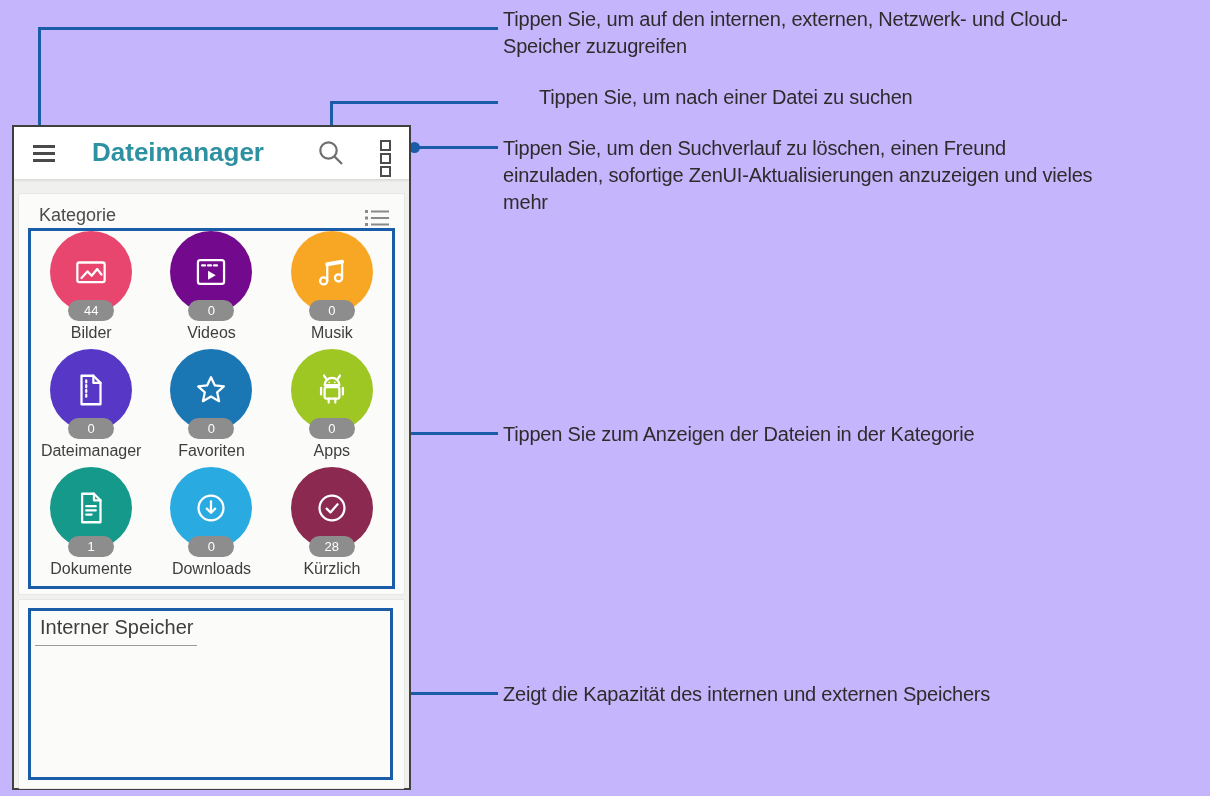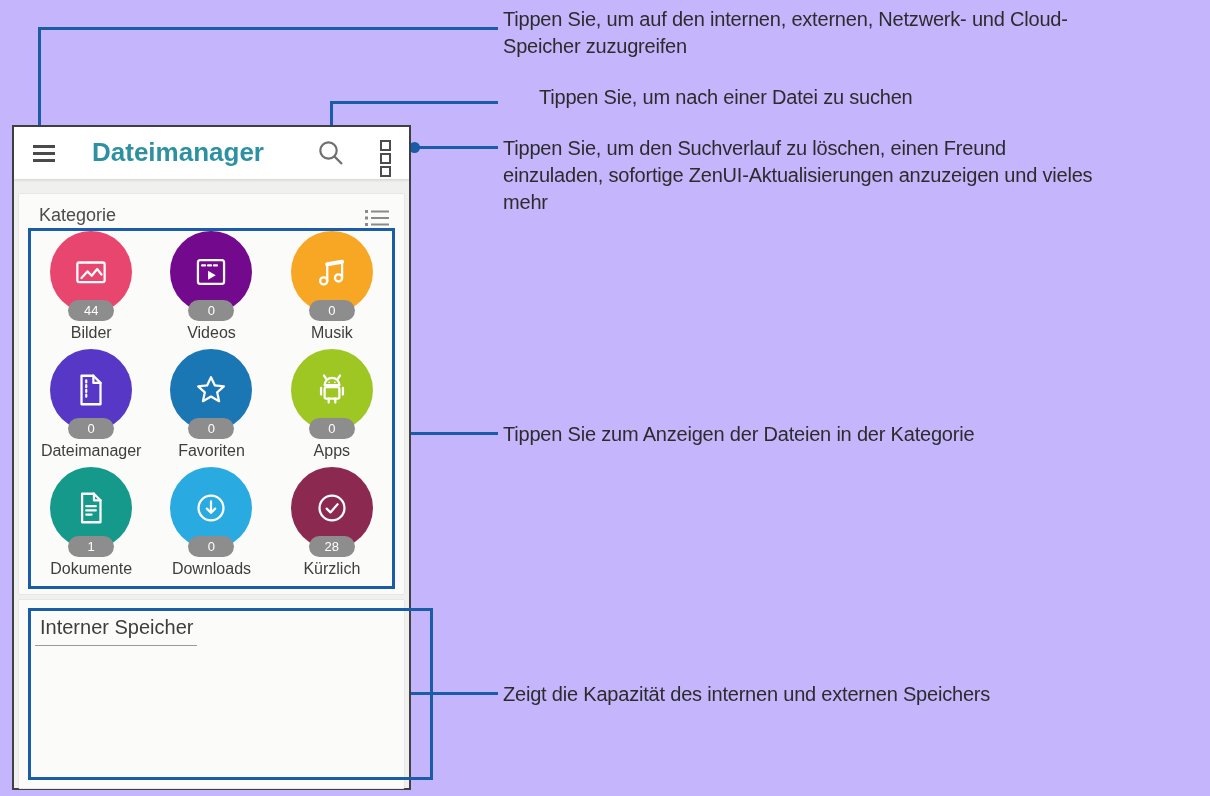--- a/index.html
+++ b/index.html
@@ -76,21 +76,20 @@
   .cat-badge {
     margin-top:-13px; min-width:46px; height:21px; padding:0 9px; box-sizing:border-box;
     border-radius:11px; background:var(--badge-gray); color:#fff; font-size:13px;
     display:flex; align-items:center; justify-content:center; z-index:1;
   }
   .cat-label { margin-top:3px; font-size:16px; color:#3e3e3e; }
 
   .storage-box {
     position:absolute; left:9px; top:8px; width:359px; height:166px;
     border:3px solid var(--blue);
-    padding-left:40px;
   }
   .storage-title { position:absolute; left:9px; top:5px; font-size:20px; color:#3e3e3e; }
   .storage-underline { position:absolute; left:4px; top:34px; width:162px; height:1px; background:#9a9a9a; }
   .donut-wrap { position:absolute; left:23px; top:42px; width:116px; height:116px; }
   .donut-svg { position:absolute; left:0; top:0; }
   .hdd-icon { position:absolute; left:39px; top:14px; }
   .used-line {
     position:absolute; left:0; top:63px; width:116px; display:flex; justify-content:center; gap:10px;
     font-size:22px; color:#3ab0cb;
   }

